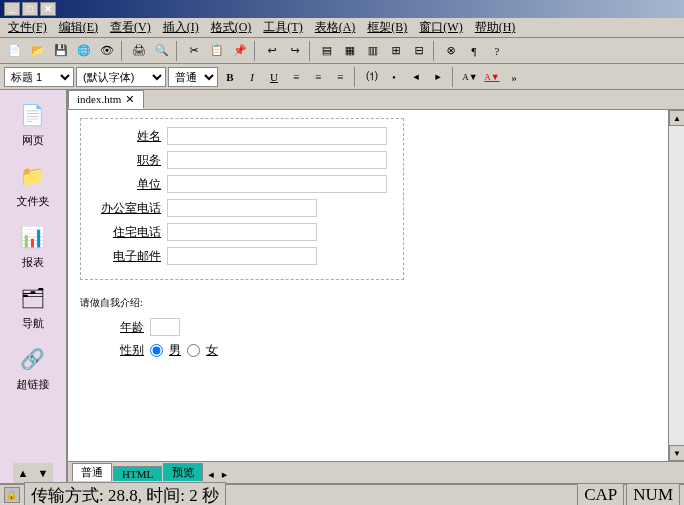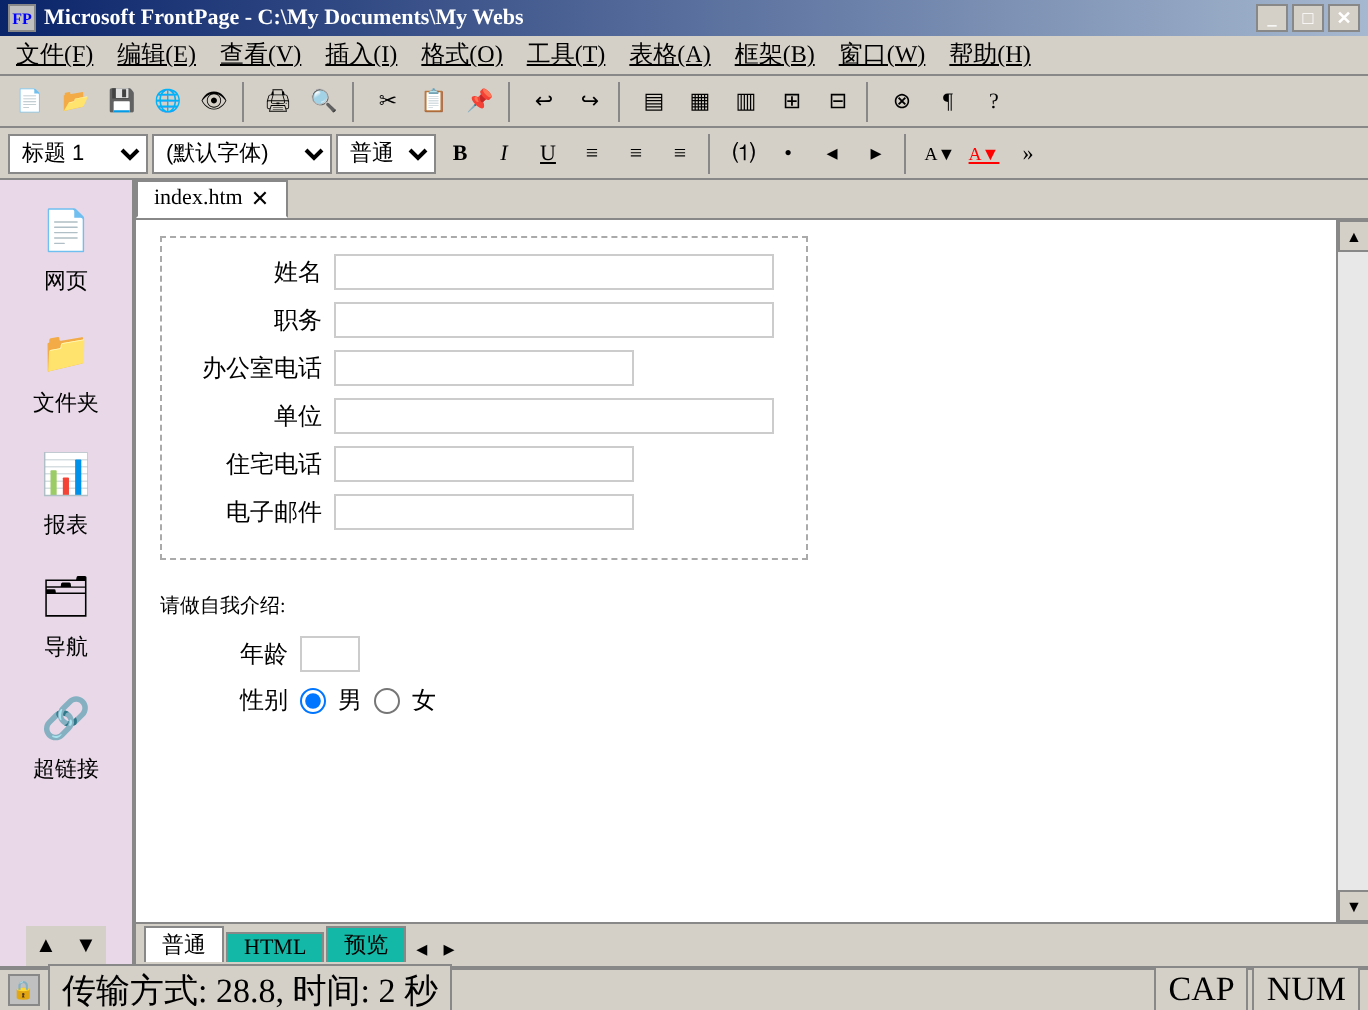--- a/index.html
+++ b/index.html
@@ -185,20 +185,21 @@
     .form-section {
       border: 1px dashed #aaa;
       padding: 8px 16px;
       margin-bottom: 8px;
       display: inline-block;
     }
     .form-row {
       display: flex;
       align-items: center;
       margin-bottom: 6px;
+      text-decoration: underline;
     }
     .form-label {
       width: 70px;
       text-align: right;
       padding-right: 6px;
       font-size: 12px;
     }
     .form-input {
       border: 1px solid #ccc;
       height: 18px;
@@ -256,26 +257,20 @@
       background: #c0c0c0;
       border: 1px solid #888;
       display: flex; align-items: center; justify-content: center;
       font-size: 9px;
     }
   </style>
 </head>
 <body>
 
 <div class="title-bar">
-  <div class="title-bar-left">
-    <div class="title-icon">
-      <span style="color:#00f;font-weight:bold;font-size:8px;">FP</span>
-    </div>
-    <span>Microsoft FrontPage - C:\My Documents\My Webs</span>
-  </div>
   <div class="title-buttons">
     <div class="title-btn">_</div>
     <div class="title-btn">□</div>
     <div class="title-btn">✕</div>
   </div>
 </div>
 
 <div class="menu-bar">
   <div class="menu-item">文件(F)</div>
   <div class="menu-item">编辑(E)</div>
@@ -435,27 +430,27 @@
             <div class="form-label">姓名</div>
             <input type="text" class="form-input form-input-long" style="">
           </div>
           
           <div class="form-row">
             <div class="form-label">职务</div>
             <input type="text" class="form-input form-input-long" style="">
           </div>
           
           <div class="form-row">
+            <div class="form-label">单位</div>
+            <input type="text" class="form-input form-input-long" style="">
+          </div>
+          
+          <div class="form-row">
             <div class="form-label">办公室电话</div>
             <input type="text" class="form-input form-input-medium" style="">
-          </div>
-          
-          <div class="form-row">
-            <div class="form-label">单位</div>
-            <input type="text" class="form-input form-input-long" style="">
           </div>
           
           <div class="form-row">
             <div class="form-label">住宅电话</div>
             <input type="text" class="form-input form-input-medium" style="">
           </div>
           
           <div class="form-row">
             <div class="form-label">电子邮件</div>
             <input type="text" class="form-input form-input-medium" style="">

